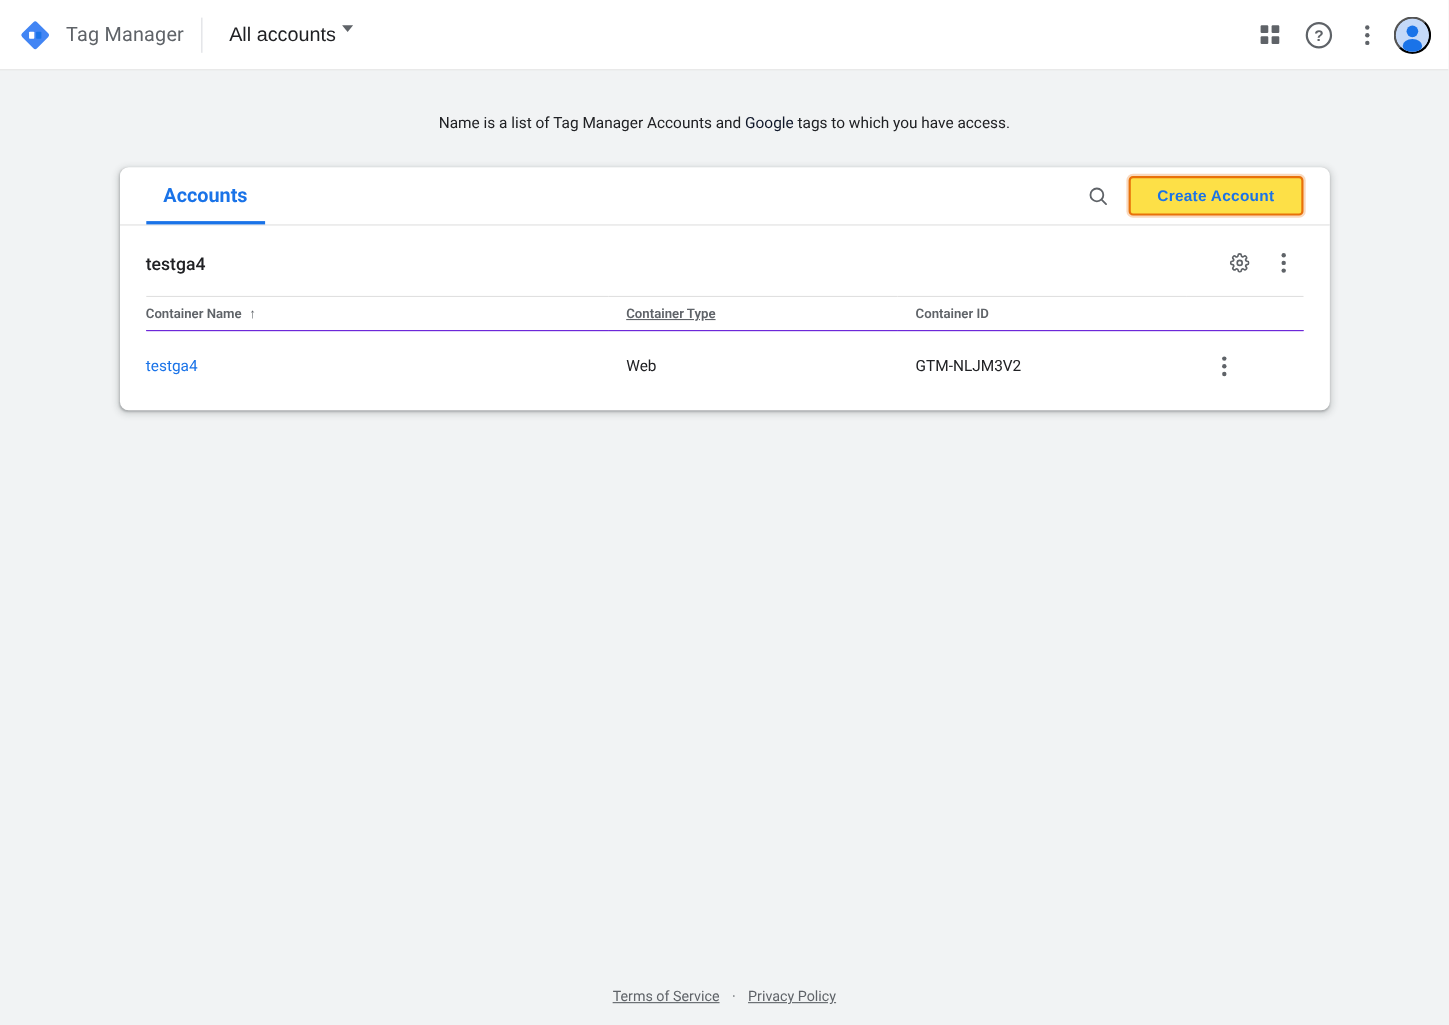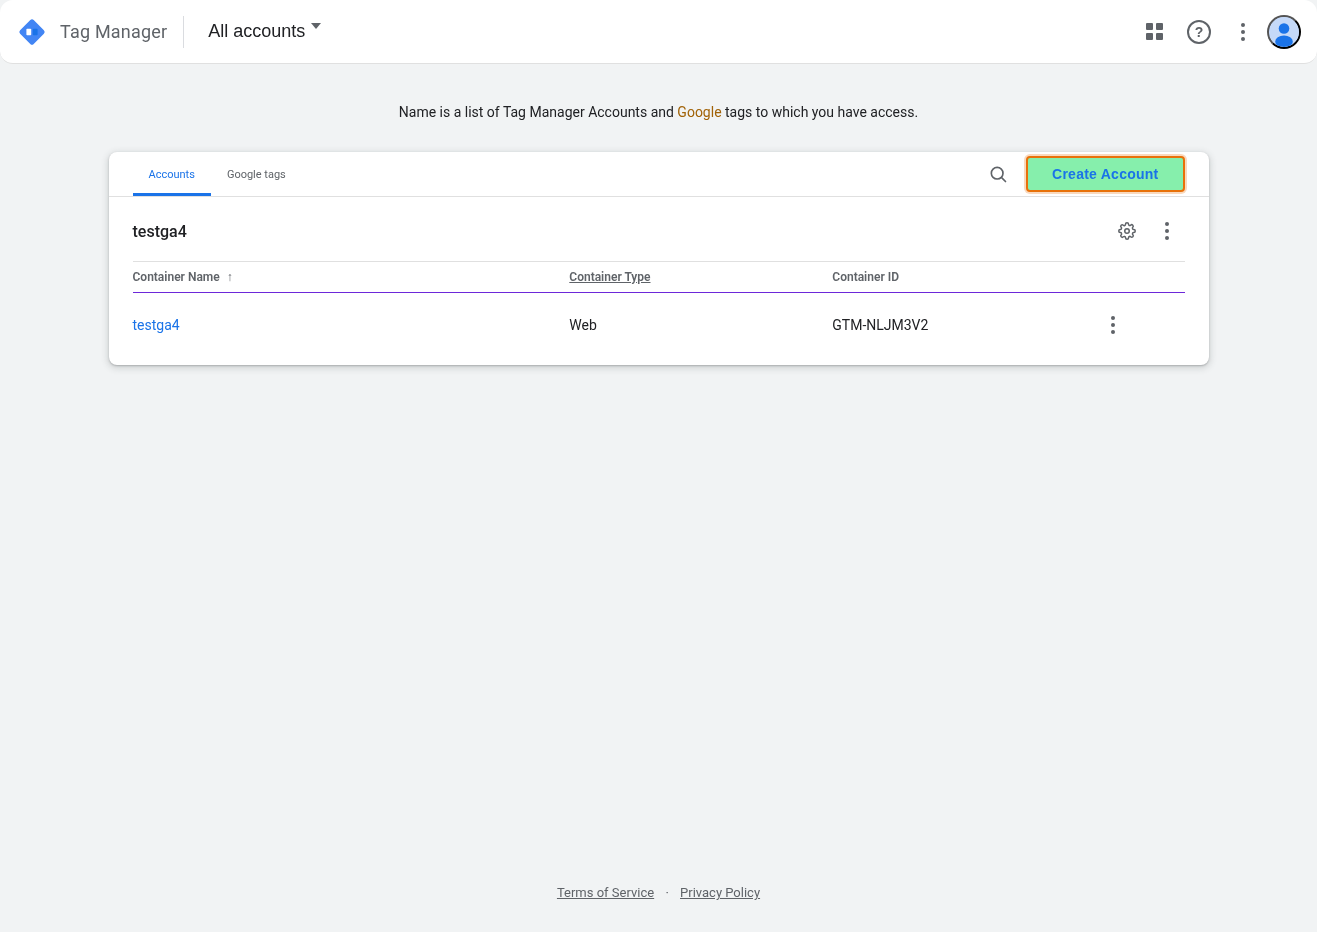--- a/index.html
+++ b/index.html
@@ -13,21 +13,20 @@
     
     .topnav {
       display: flex;
       align-items: center;
       height: 64px;
       background: #fff;
       padding: 0 16px;
       border-bottom: 1px solid #e0e0e0;
       position: relative;
       z-index: 10;
-      border-radius: 13px;
     }
     .topnav-logo {
       display: flex;
       align-items: center;
       gap: 12px;
     }
     .diamond-icon {
       width: 32px;
       height: 32px;
     }
@@ -88,21 +87,21 @@
       padding: 32px 24px;
       max-width: 1317px;
     }
     .subtitle {
       text-align: center;
       font-size: 14px;
       color: #202124;
       margin-bottom: 32px;
       margin-top: 8px;
     }
-    .subtitle .google-blue { color: #a16207; }
+    .subtitle .google-blue { color: #0f172a; }
 
     
     .card {
       background: #fff;
       border-radius: 8px;
       box-shadow: 0 1px 2px rgba(60,64,67,.3), 0 2px 6px 2px rgba(60,64,67,.15);
       margin: 0 auto;
       max-width: 1100px;
       overflow: hidden;
     }
@@ -113,22 +112,22 @@
       align-items: center;
       padding: 0 24px;
       border-bottom: 1px solid #e0e0e0;
     }
     .tabs {
       display: flex;
       gap: 0;
     }
     .tab {
       padding: 16px 16px 12px;
-      font-size: 11px;
-      font-weight: 400;
+      font-size: 18px;
+      font-weight: 700;
       cursor: pointer;
       border-bottom: 3px solid transparent;
       color: #5f6368;
       text-decoration: none;
     }
     .tab.active {
       color: #1a73e8;
       border-bottom-color: #1a73e8;
     }
     .tab-spacer { flex: 1; }
@@ -143,21 +142,21 @@
       background: none;
       border: none;
       color: #5f6368;
       font-size: 18px;
       margin-right: 8px;
     }
     .create-account-btn {
       padding: 8px 24px;
       border: 2px solid #e8710a;
       border-radius: 4px;
-      background: #86efac;
+      background: #fde047;
       color: #1a73e8;
       font-size: 14px;
       font-weight: 600;
       cursor: pointer;
       letter-spacing: 0.25px;
       box-shadow: 0 0 0 2px #e8710a44;
     }
 
     
     .account-section {
@@ -260,21 +259,21 @@
     .grid-cell {
       width: 7px;
       height: 7px;
       background: #5f6368;
       border-radius: 1px;
     }
 
     
     footer {
       position: fixed;
-      bottom: 16px;
+      bottom: 2px;
       width: 100%;
       text-align: center;
       padding: 16px;
       font-size: 13px;
       color: #5f6368;
     }
     footer a {
       color: #5f6368;
       text-decoration: underline;
       cursor: pointer;
@@ -371,23 +370,20 @@
   <p class="subtitle">
     <span>Name is a list of Tag Manager Accounts and </span><span class="google-blue">Google</span><span> tags to which you have access.</span>
   </p>
 
   <div class="card">
 
     <div class="card-header">
       <div class="tabs">
         <a class="tab active" href="#">
           <span>Accounts</span>
-        </a>
-        <a class="tab" href="#">
-          <span>Google tags</span>
         </a>
       </div>
       <div class="tab-spacer"></div>
 
       <button class="search-btn" title="Search">
         <svg width="20" height="20" viewBox="0 0 24 24" fill="none" stroke="#5f6368" stroke-width="2" stroke-linecap="round" stroke-linejoin="round">
           <circle cx="11" cy="11" r="7"></circle>
           <line x1="21" y1="21" x2="16.65" y2="16.65"></line>
         </svg>
       </button>

